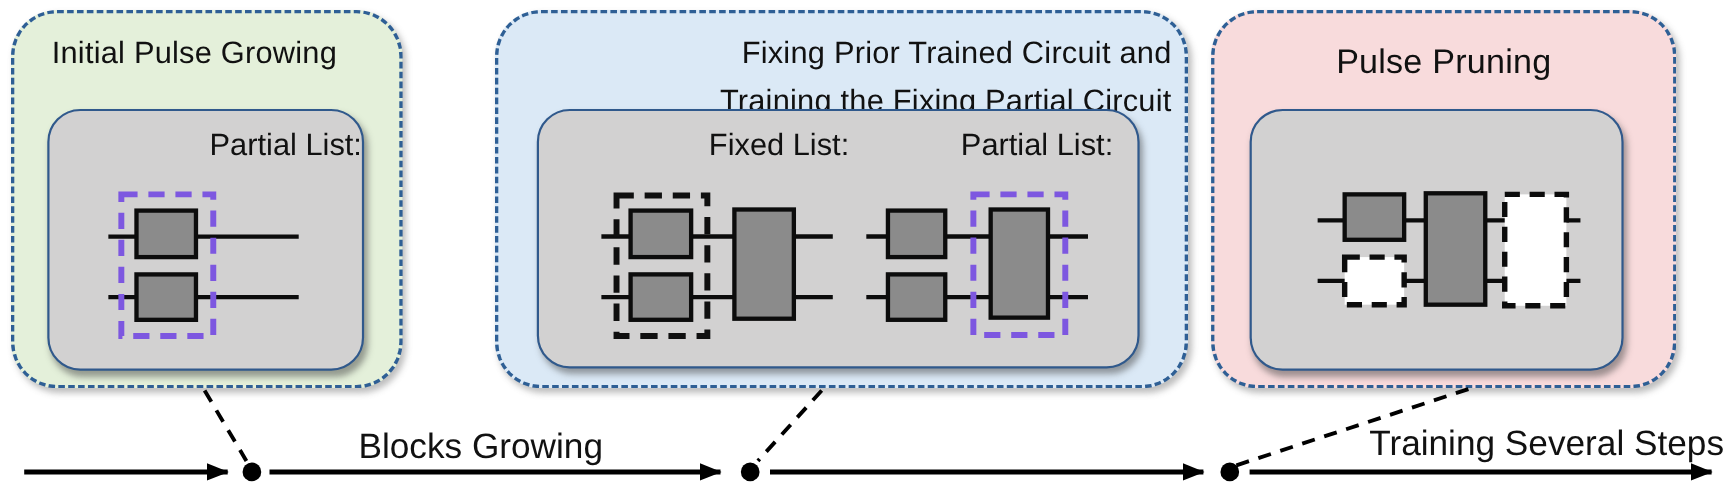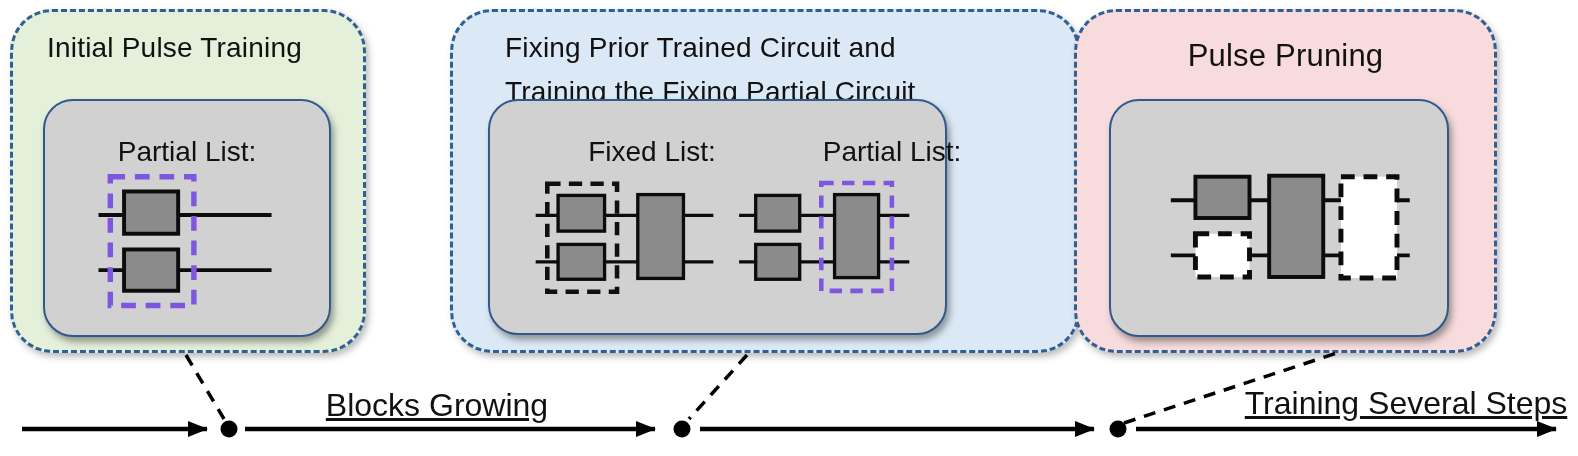--- a/index.html
+++ b/index.html
@@ -22,78 +22,78 @@
   .stage{position:relative;width:1578px;height:456px;background:#ffffff;overflow:hidden;}
 
   .panel{
     position:absolute;top:9px;height:344px;
     border:3px dashed var(--panel-border,#2e5f95);
     border-radius:42px;
     box-shadow:3px 4px 6px rgba(110,110,110,.45);
   }
   .panel-1{left:10px;width:356px;background:var(--stage1-fill,#e4f0da);}
   .panel-2{left:450px;width:630px;background:var(--stage2-fill,#dbe9f6);}
-  .panel-3{left:1074px;width:423px;background:var(--stage3-fill,#f8dbdc);}
+  .panel-3{left:1101px;width:423px;background:var(--stage3-fill,#f8dbdc);}
 
   .panel-title{
     position:absolute;font-size:28px;font-weight:400;color:var(--text-color,#111);
     letter-spacing:.2px;
   }
   .title-1{left:34px;top:14px;width:320px;}
-  .title-2{left:52px;top:14px;width:560px;}
+  .title-2{left:52px;top:14px;width:560px;text-align:right;}
   .title-3{left:0;top:26px;width:100%;text-align:center;font-size:31px;}
   .title-line{display:block;line-height:44px;white-space:nowrap;}
 
   .inner-box{
     position:absolute;
     background:var(--inner-fill,#d2d1d1);
     border:2.5px solid var(--inner-border,#30598c);
     border-radius:30px;
     box-shadow:3px 5px 6px rgba(70,70,70,.5);
   }
   .box-1{left:30px;top:87px;width:288px;height:238px;}
-  .box-2{left:35px;top:87px;width:459px;height:236px;}
+  .box-2{left:35px;top:87px;width:548px;height:236px;}
   .box-3{left:32px;top:87px;width:340px;height:238px;}
 
   .box-label{
-    position:absolute;top:34px;font-size:28px;line-height:34px;
-    text-align:center;color:var(--text-color,#111);white-space:nowrap;
+    position:absolute;top:14px;font-size:28px;line-height:34px;
+    text-align:right;color:var(--text-color,#111);white-space:nowrap;
   }
   .label-center{left:0;width:100%;}
   .label-fixed{left:42px;width:240px;}
   .label-partial2{left:282px;width:240px;}
 
   .circuit{position:absolute;left:0;top:0;width:100%;height:100%;}
 
   .wire{stroke:var(--line-color,#0c0c0c);stroke-width:4;}
   .gate{fill:var(--gate-fill,#8b8b8b);stroke:var(--line-color,#0c0c0c);stroke-width:4;}
   .gate-pruned{fill:var(--pruned-fill,#fff);stroke:var(--line-color,#0c0c0c);stroke-width:5;stroke-dasharray:14 9;}
   .sel-partial{fill:none;stroke:var(--partial-highlight,#7d57e0);stroke-width:5.5;stroke-dasharray:15 10;}
   .sel-fixed{fill:none;stroke:var(--fixed-highlight,#101010);stroke-width:5.5;stroke-dasharray:16 10;}
 
   .timeline-svg{position:absolute;left:0;top:0;width:1578px;height:456px;}
   .tl-line{stroke:#000;stroke-width:4.5;}
   .tl-dashed{stroke:#000;stroke-width:3.5;stroke-dasharray:12 9;}
   .tl-dot{fill:#000;}
 
   .tl-label{
     position:absolute;font-size:32px;color:var(--text-color,#111);
-    text-align:center;white-space:nowrap;text-decoration:underline;
+    text-align:center;white-space:nowrap;
   }
   .tl-label-1{left:277px;top:387px;width:320px;}
   .tl-label-2{left:1226px;top:385px;width:360px;}
 </style>
 </head>
 <body>
 
 <div class="stage">
 
   <section class="panel panel-1">
     <div class="panel-title title-1">
-      <span class="title-line">Initial Pulse Training</span>
+      <span class="title-line">Initial Pulse Growing</span>
     </div>
     <div class="inner-box box-1">
       <div class="box-label label-center">Partial List:</div>
       <svg class="circuit" viewBox="0 0 288 238">
         <line class="wire" x1="54" y1="116" x2="230" y2="116"></line>
         <line class="wire" x1="54" y1="172" x2="230" y2="172"></line>
         <rect class="gate" x="80" y="92" width="55" height="43"></rect>
         <rect class="gate" x="80" y="151" width="55" height="42"></rect>
         <rect class="sel-partial" x="66" y="77" width="85" height="131"></rect>
       </svg>

